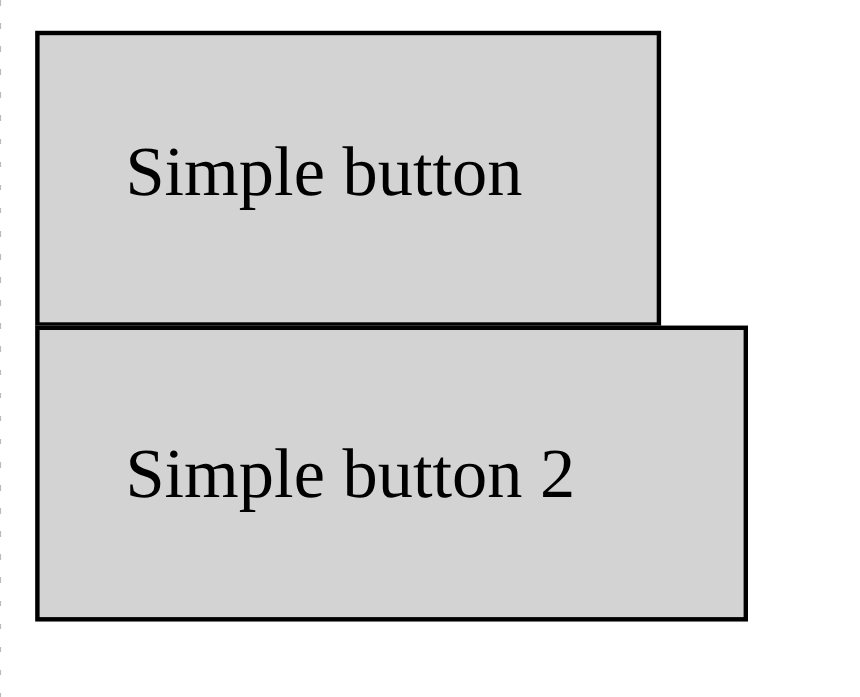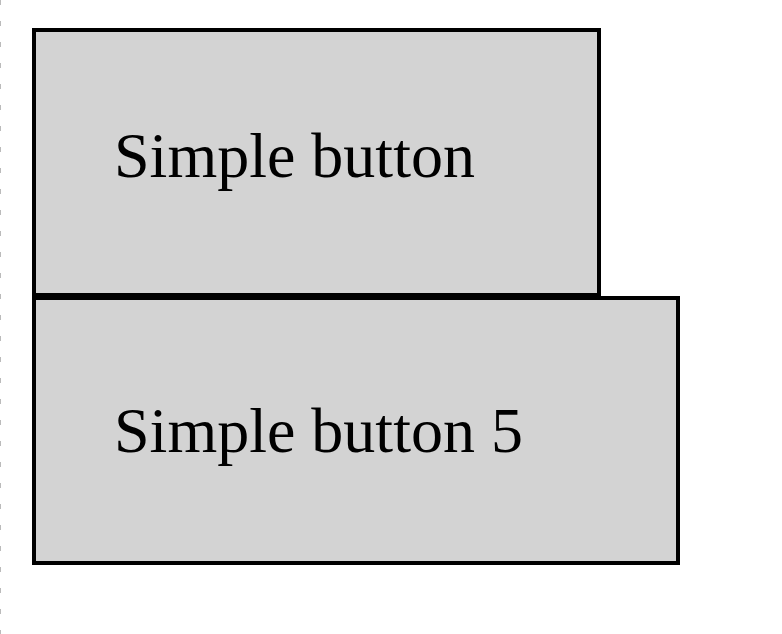--- a/index.html
+++ b/index.html
@@ -68,16 +68,16 @@
 
 <div class="stage">
 
   <div class="edge-dashes"></div>
 
   <div class="simple-btn" id="btn-1" role="button">
     <span class="btn-label">Simple button</span>
   </div>
 
   <div class="simple-btn" id="btn-2" role="button">
-    <span class="btn-label">Simple button 5</span>
+    <span class="btn-label">Simple button 2</span>
   </div>
 
 </div>
 
 </body></html>

